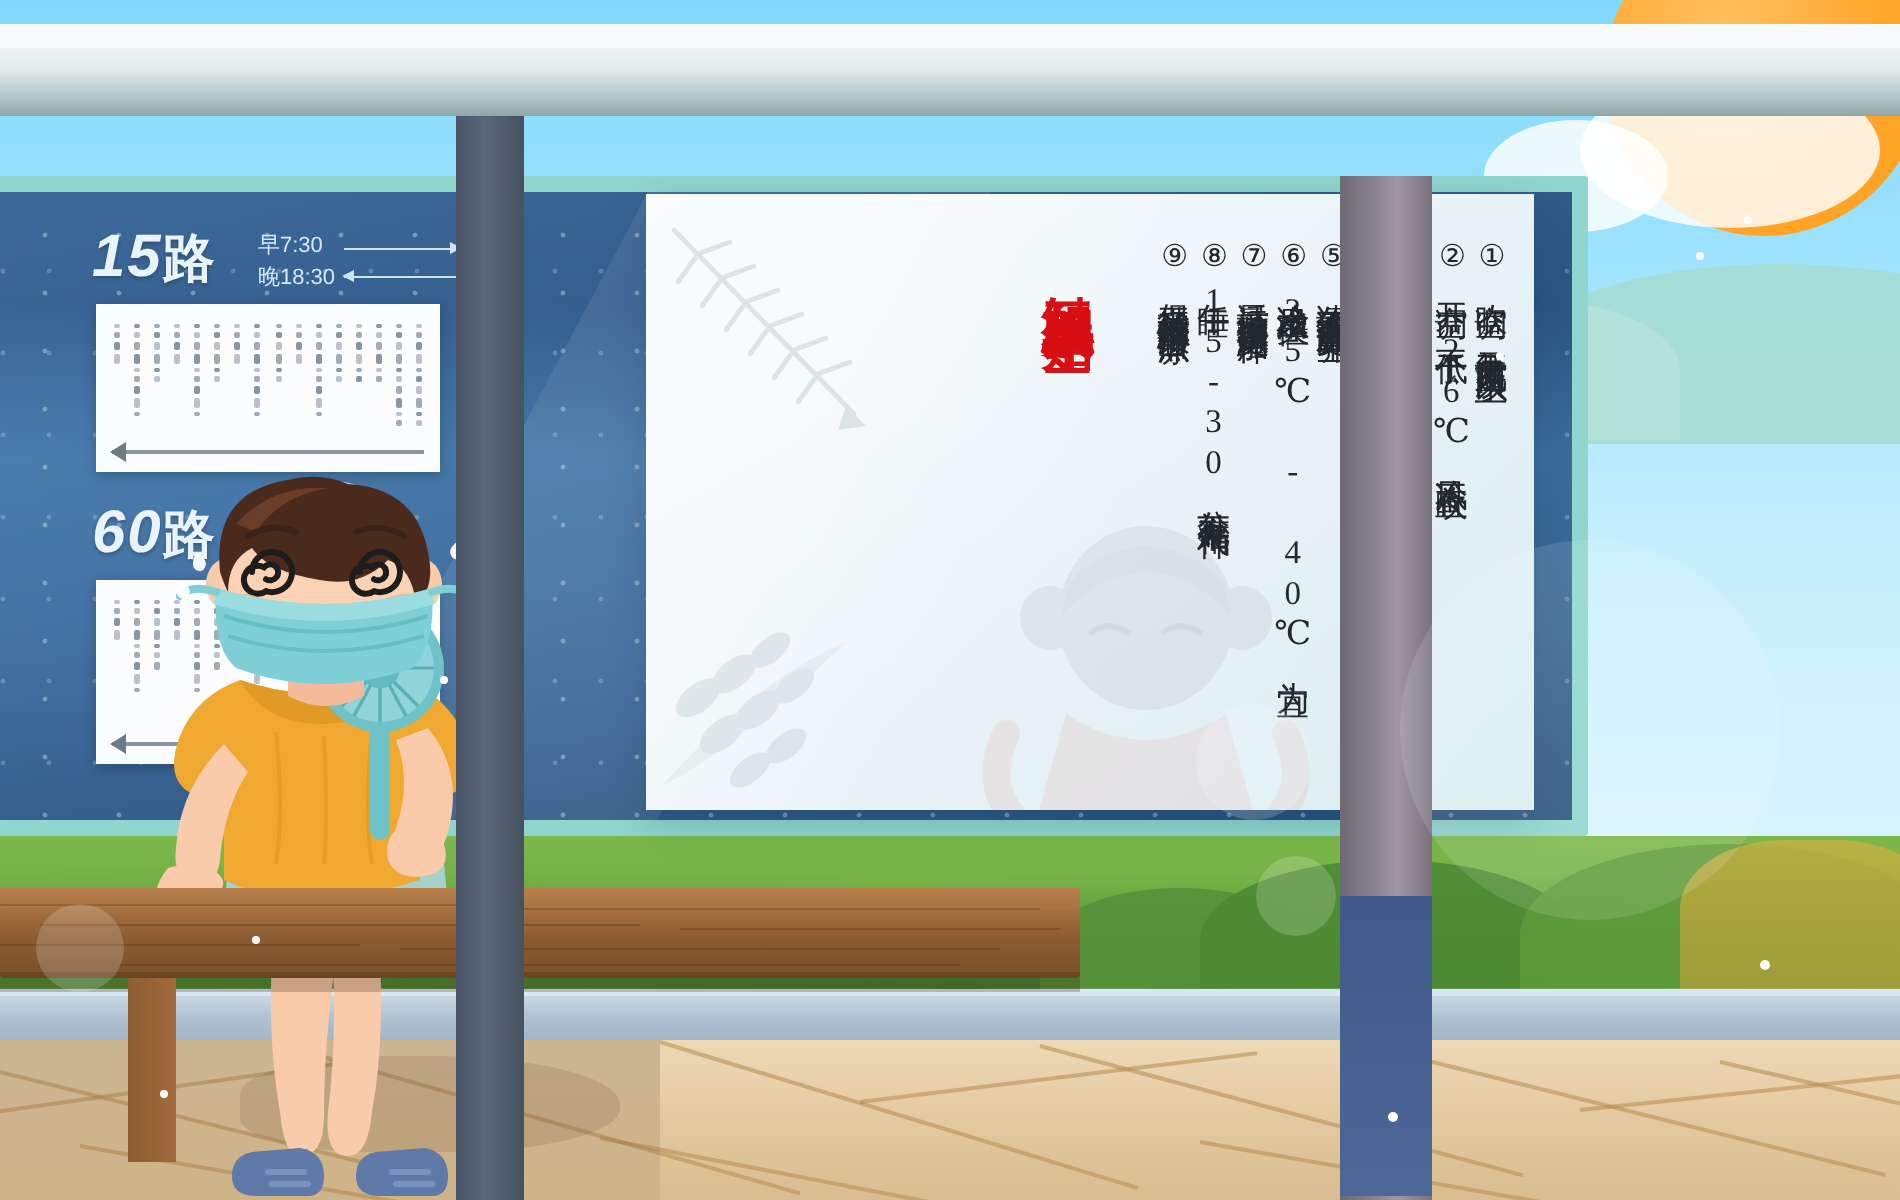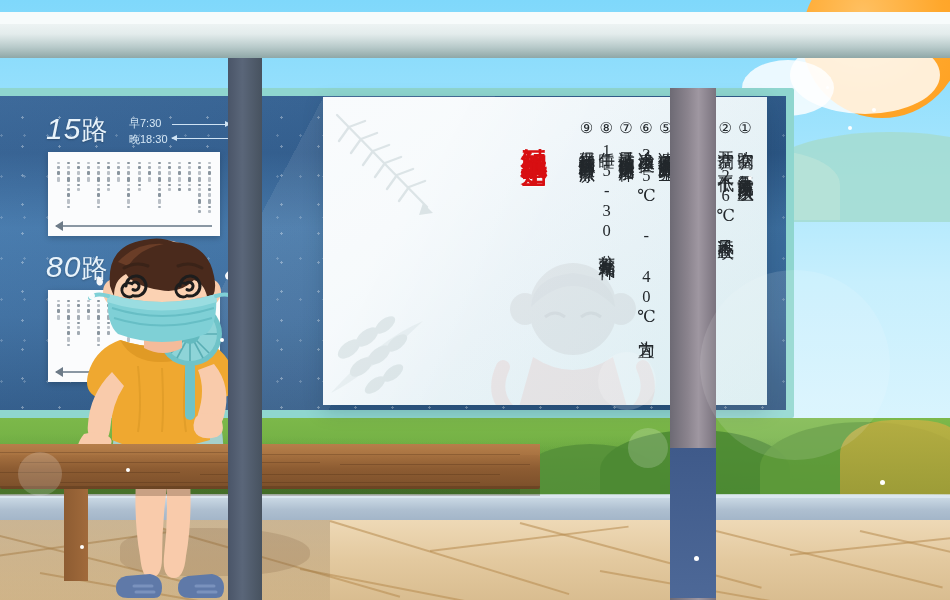--- a/index.html
+++ b/index.html
@@ -114,21 +114,21 @@
     background-size: 37px 29px, 23px 41px;
     background-position: 4px 7px, 13px 19px;
     opacity:.6;
   }
   .wall-diag {
     position:absolute; left:0px; top:96px; width:786px; height:314px;
     background:linear-gradient(118deg, transparent 0 34%, rgba(255,255,255,.08) 34% 52%, transparent 52%);
   }
 
   .route {
-    position:absolute; color:#e8f3fb; font-weight:normal; letter-spacing:1px;
+    position:absolute; color:#e8f3fb; font-weight:bold; letter-spacing:1px;
     text-shadow:0 1px 2px rgba(0,0,0,.25);
   }
   .route .num { font-size:30px; font-style:italic; }
   .route .lu  { font-size:26px; }
   .route-times { position:absolute; color:#d6e8f6; font-size:11px; line-height:1.45; }
   .route-arrow { position:absolute; height:1px; background:#cfe3f4; }
   .route-arrow::after {
     content:''; position:absolute; right:-1px; top:-3px;
     border-left:6px solid #cfe3f4; border-top:3px solid transparent; border-bottom:3px solid transparent;
   }
@@ -432,21 +432,21 @@
           <i style="height: 2px; opacity: 0.45;"></i>
           <i style="height: 3px; opacity: 0.63;"></i>
           <i style="height: 4px; opacity: 0.81;"></i>
           <i style="height: 5px; opacity: 0.45;"></i>
         </div>
       </div>
     <div class="tt-rule"></div>
   </div>
 
   <div class="route" style="left:46px; top:250px;">
-    <span class="num">80</span><span class="lu">路</span>
+    <span class="num">60</span><span class="lu">路</span>
   </div>
   <div class="route-times" style="left:129px; top:254px;">
     <div>早7:30</div>
     <div>晚18:30</div>
   </div>
 
   <div class="timetable" style="left:48px; top:290px; width:172px; height:92px;">
     <div class="tt-cols" id="tt2">
         <div class="tt-col">
           <i style="height: 2px; opacity: 0.45;"></i>

